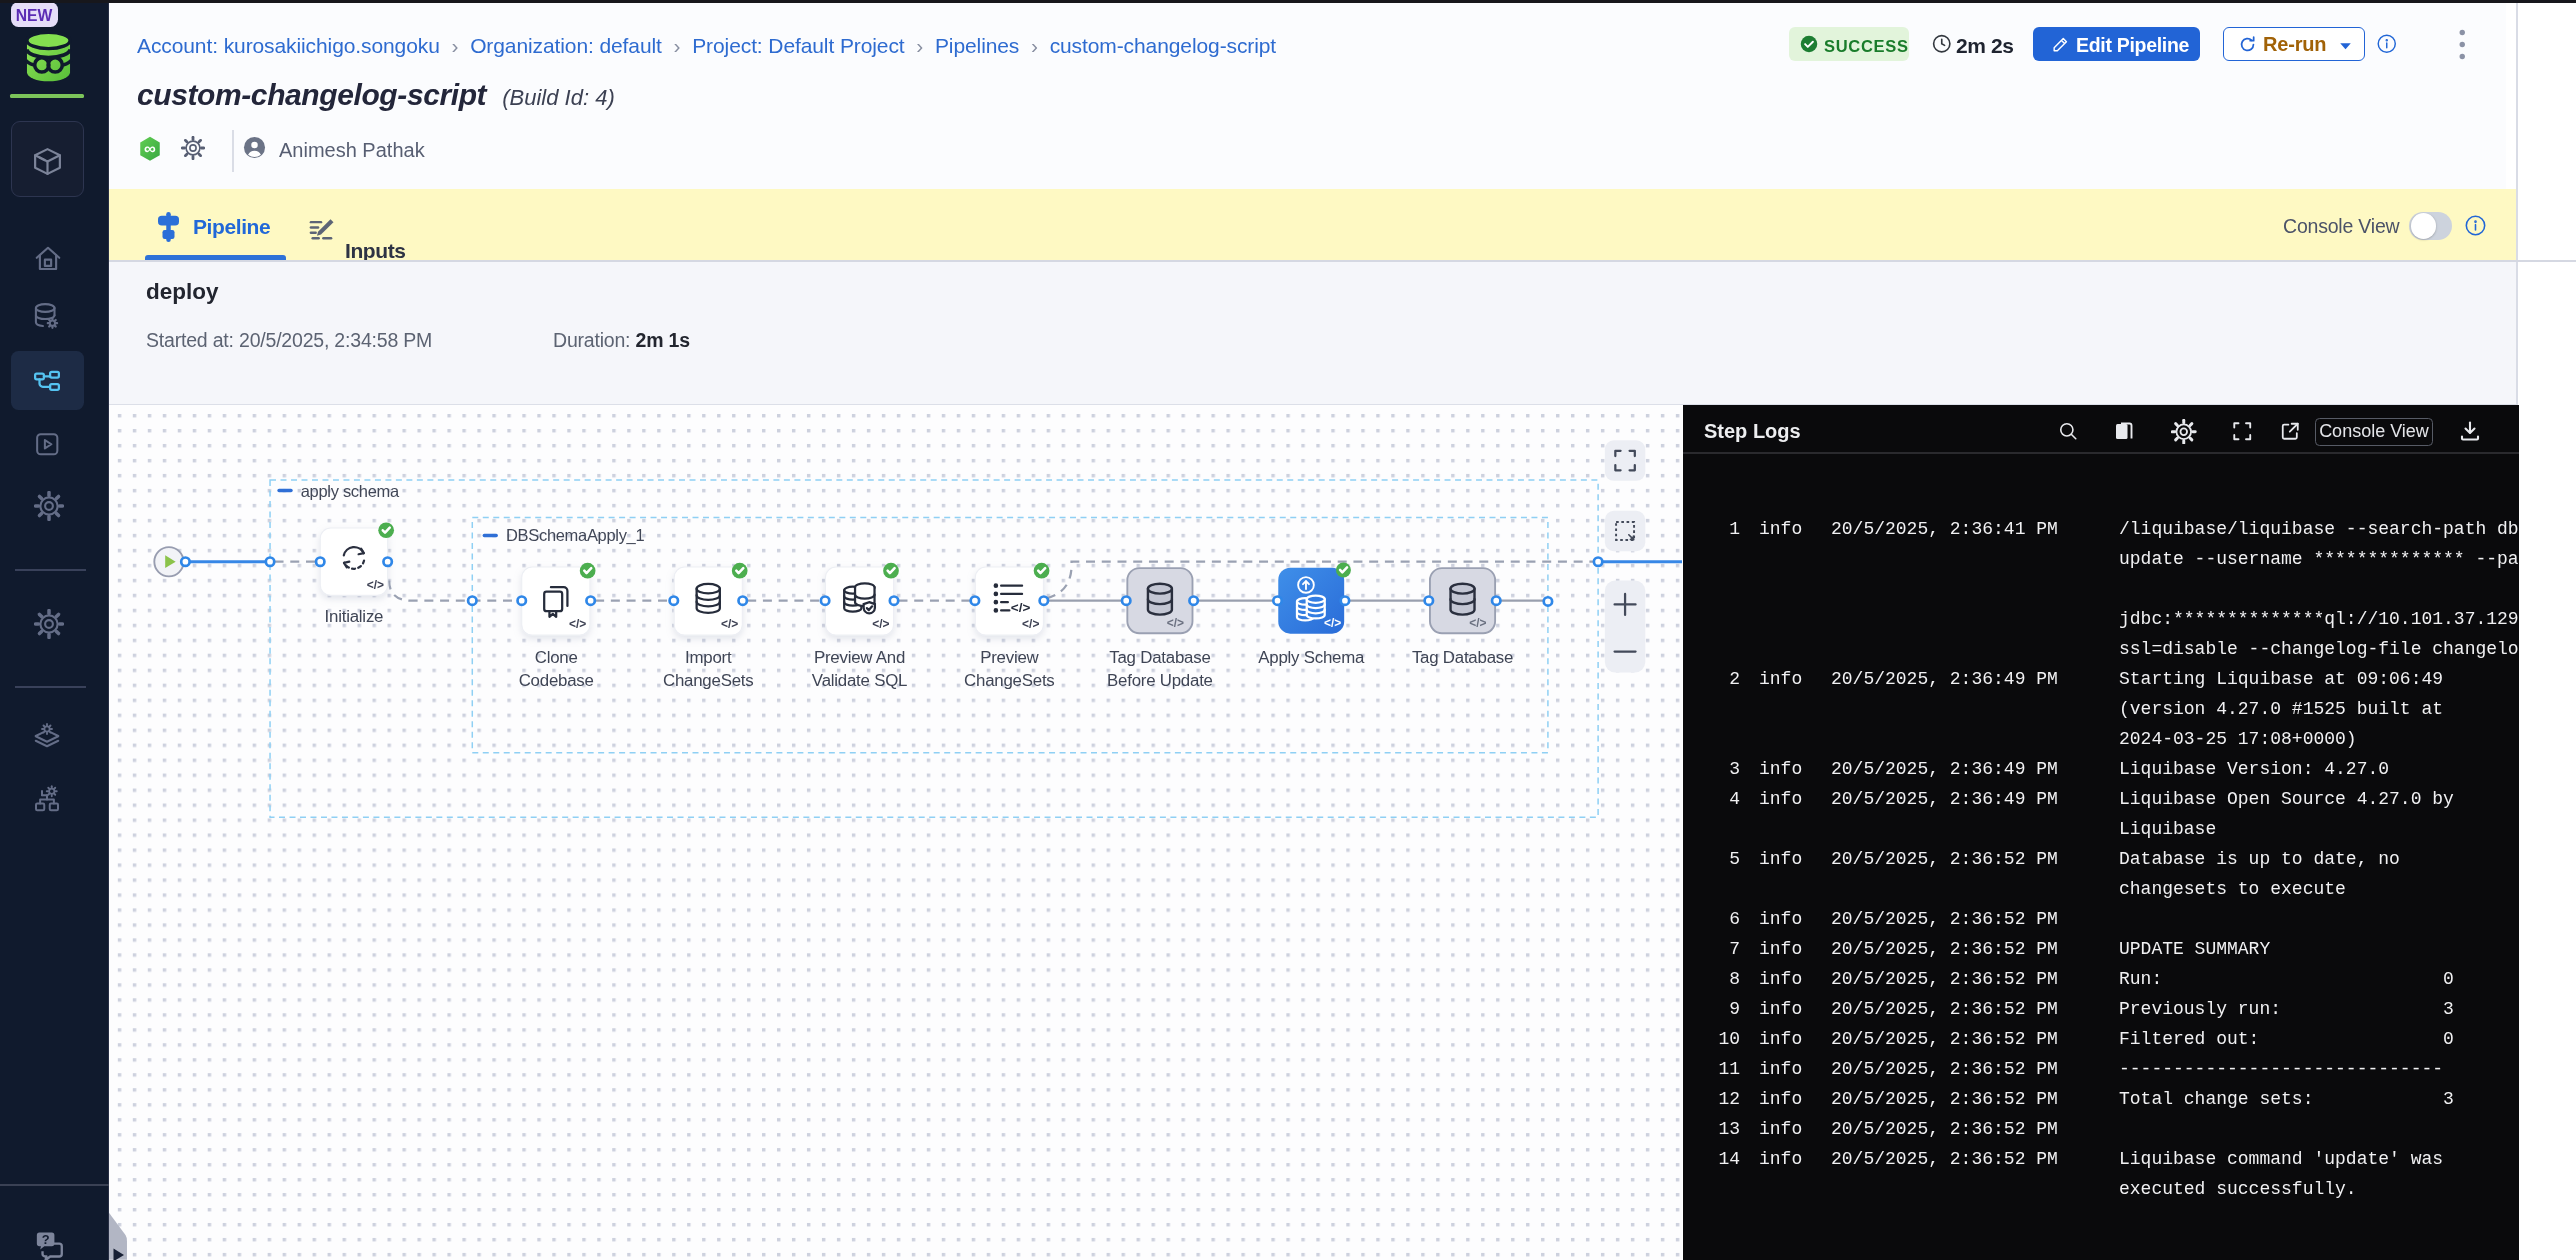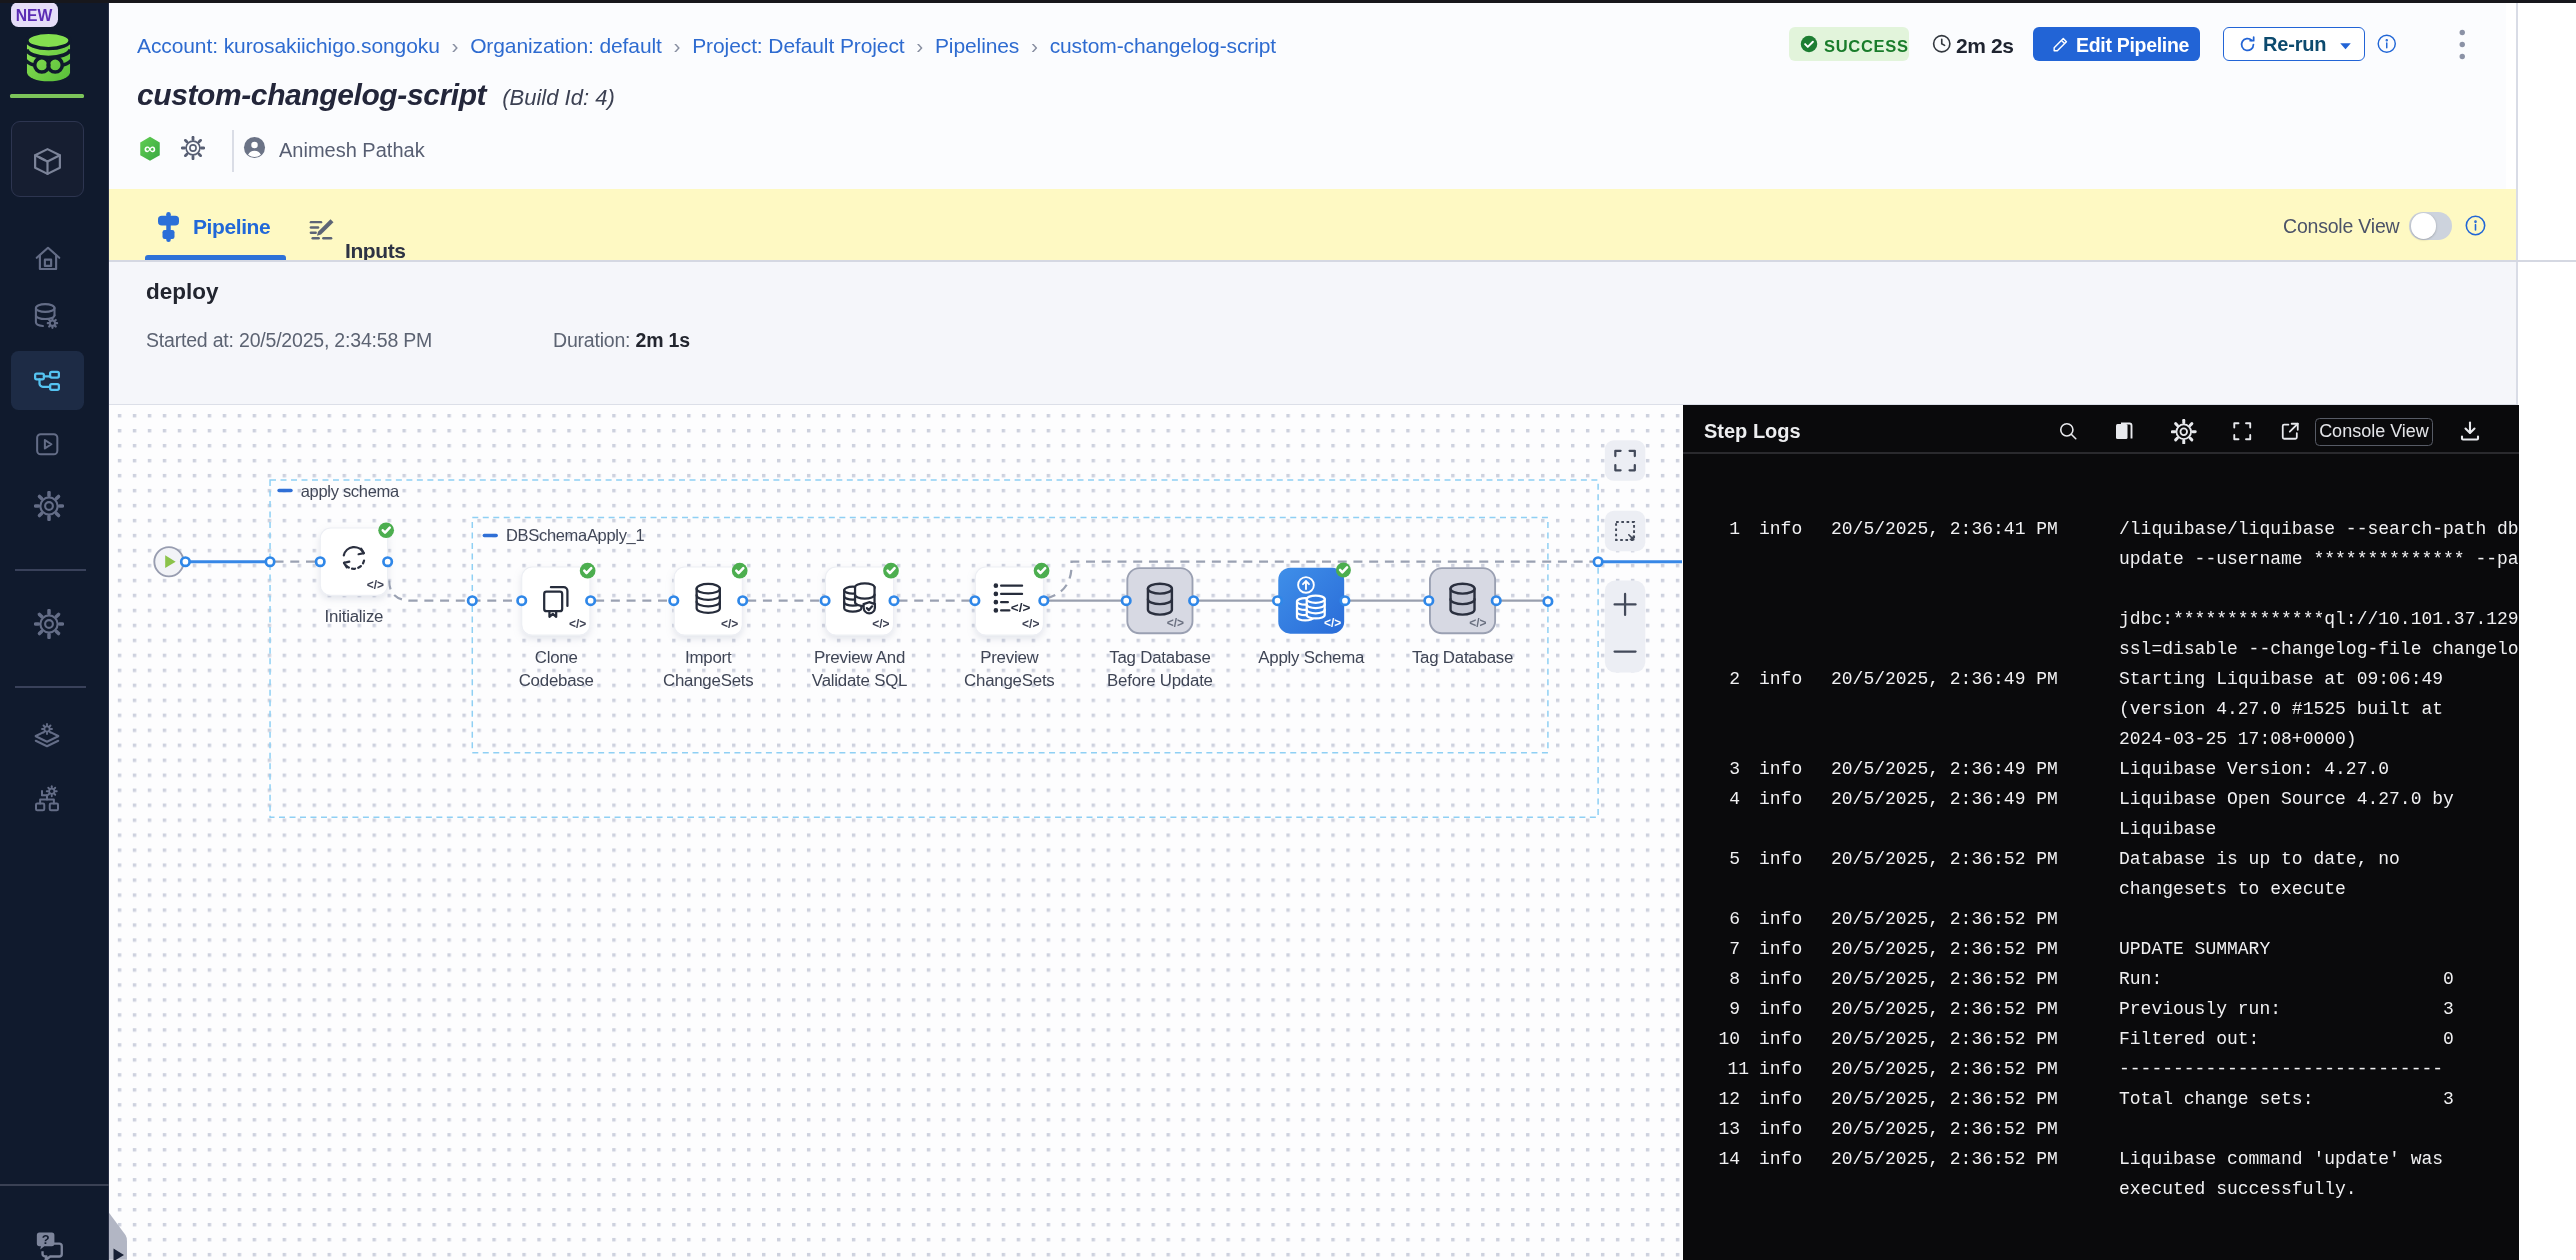--- a/index.html
+++ b/index.html
@@ -234,21 +234,21 @@
       <path d="M15.5 4.5 l4 4 L8 20 H4 v-4 z"></path>
         <path d="M13.2 6.8 l4 4"></path>
     </svg>
     <div class="abs" style="left:43px; top:6.7px; font-size:19.5px; font-weight:600; letter-spacing:-0.3px;">Edit Pipeline</div>
   </div>
   <div class="abs" style="left:2124px; top:24px; width:142px; height:34px; background:#ffffff; border:1.5px solid #2264d6; border-radius:6px;">
     <svg class="abs" style="left:14.2px; top:6.7px;" width="19" height="19" viewBox="0 0 24 24" fill="none" stroke="#2264d6" stroke-width="2.2" stroke-linecap="round">
       <path d="M19.5 12 a7.5 7.5 0 1 1 -2.2 -5.3"></path>
         <path d="M19.8 2.8 V7.2 H15.4" stroke-linejoin="round"></path>
     </svg>
-    <div class="abs" style="left:39px; top:5.2px; font-size:20px; font-weight:700; letter-spacing:-0.2px; color:#0c4a6e;">Re-run</div>
+    <div class="abs" style="left:39px; top:5.2px; font-size:20px; font-weight:700; letter-spacing:-0.2px; color:#a16207;">Re-run</div>
     <svg class="abs" style="left:114px; top:12.7px;" width="15" height="10.5" viewBox="0 0 20 14">
         <path d="M3 3 L10 11 L17 3 Z" fill="#2264d6"></path>
       </svg>
   </div>
   <svg class="abs" style="left:2278px; top:31px;" width="19.5" height="19.5" viewBox="0 0 24 24" fill="none" stroke="#2166d6" stroke-width="1.8" stroke-linecap="round">
     <circle cx="12" cy="12" r="10.5"></circle>
       <path d="M12 11 V17"></path>
       <circle cx="12" cy="7.6" r="0.6" fill="#2166d6"></circle>
   </svg>
   <svg class="abs" style="left:2358px; top:25px;" width="10.5" height="33" viewBox="0 0 14 44">
@@ -597,19 +597,19 @@
 <div class="abs logrow" style="top:349px;"><span class="abs" style="left:15px; width:42px; text-align:right;">3</span><span class="abs" style="left:76px;">info</span><span class="abs" style="left:148px;">20/5/2025, 2:36:49 PM</span><span class="abs" style="left:436px;">Liquibase Version: 4.27.0</span></div>
 <div class="abs logrow" style="top:379px;"><span class="abs" style="left:15px; width:42px; text-align:right;">4</span><span class="abs" style="left:76px;">info</span><span class="abs" style="left:148px;">20/5/2025, 2:36:49 PM</span><span class="abs" style="left:436px;">Liquibase Open Source 4.27.0 by</span></div>
 <div class="abs logrow" style="top:409px;"><span class="abs" style="left:436px;">Liquibase</span></div>
 <div class="abs logrow" style="top:439px;"><span class="abs" style="left:15px; width:42px; text-align:right;">5</span><span class="abs" style="left:76px;">info</span><span class="abs" style="left:148px;">20/5/2025, 2:36:52 PM</span><span class="abs" style="left:436px;">Database is up to date, no</span></div>
 <div class="abs logrow" style="top:469px;"><span class="abs" style="left:436px;">changesets to execute</span></div>
 <div class="abs logrow" style="top:499px;"><span class="abs" style="left:15px; width:42px; text-align:right;">6</span><span class="abs" style="left:76px;">info</span><span class="abs" style="left:148px;">20/5/2025, 2:36:52 PM</span></div>
 <div class="abs logrow" style="top:529px;"><span class="abs" style="left:15px; width:42px; text-align:right;">7</span><span class="abs" style="left:76px;">info</span><span class="abs" style="left:148px;">20/5/2025, 2:36:52 PM</span><span class="abs" style="left:436px;">UPDATE SUMMARY</span></div>
 <div class="abs logrow" style="top:559px;"><span class="abs" style="left:15px; width:42px; text-align:right;">8</span><span class="abs" style="left:76px;">info</span><span class="abs" style="left:148px;">20/5/2025, 2:36:52 PM</span><span class="abs" style="left:436px;">Run:                          0</span></div>
 <div class="abs logrow" style="top:589px;"><span class="abs" style="left:15px; width:42px; text-align:right;">9</span><span class="abs" style="left:76px;">info</span><span class="abs" style="left:148px;">20/5/2025, 2:36:52 PM</span><span class="abs" style="left:436px;">Previously run:               3</span></div>
 <div class="abs logrow" style="top:619px;"><span class="abs" style="left:15px; width:42px; text-align:right;">10</span><span class="abs" style="left:76px;">info</span><span class="abs" style="left:148px;">20/5/2025, 2:36:52 PM</span><span class="abs" style="left:436px;">Filtered out:                 0</span></div>
-<div class="abs logrow" style="top:649px;"><span class="abs" style="left:24px; width:42px; text-align:right;">11</span><span class="abs" style="left:76px;">info</span><span class="abs" style="left:148px;">20/5/2025, 2:36:52 PM</span><span class="abs" style="left:436px;">------------------------------</span></div>
+<div class="abs logrow" style="top:649px;"><span class="abs" style="left:15px; width:42px; text-align:right;">11</span><span class="abs" style="left:76px;">info</span><span class="abs" style="left:148px;">20/5/2025, 2:36:52 PM</span><span class="abs" style="left:436px;">------------------------------</span></div>
 <div class="abs logrow" style="top:679px;"><span class="abs" style="left:15px; width:42px; text-align:right;">12</span><span class="abs" style="left:76px;">info</span><span class="abs" style="left:148px;">20/5/2025, 2:36:52 PM</span><span class="abs" style="left:436px;">Total change sets:            3</span></div>
 <div class="abs logrow" style="top:709px;"><span class="abs" style="left:15px; width:42px; text-align:right;">13</span><span class="abs" style="left:76px;">info</span><span class="abs" style="left:148px;">20/5/2025, 2:36:52 PM</span></div>
 <div class="abs logrow" style="top:739px;"><span class="abs" style="left:15px; width:42px; text-align:right;">14</span><span class="abs" style="left:76px;">info</span><span class="abs" style="left:148px;">20/5/2025, 2:36:52 PM</span><span class="abs" style="left:436px;">Liquibase command 'update' was</span></div>
 <div class="abs logrow" style="top:769px;"><span class="abs" style="left:436px;">executed successfully.</span></div>
 </div>
 
 
 </body></html>

